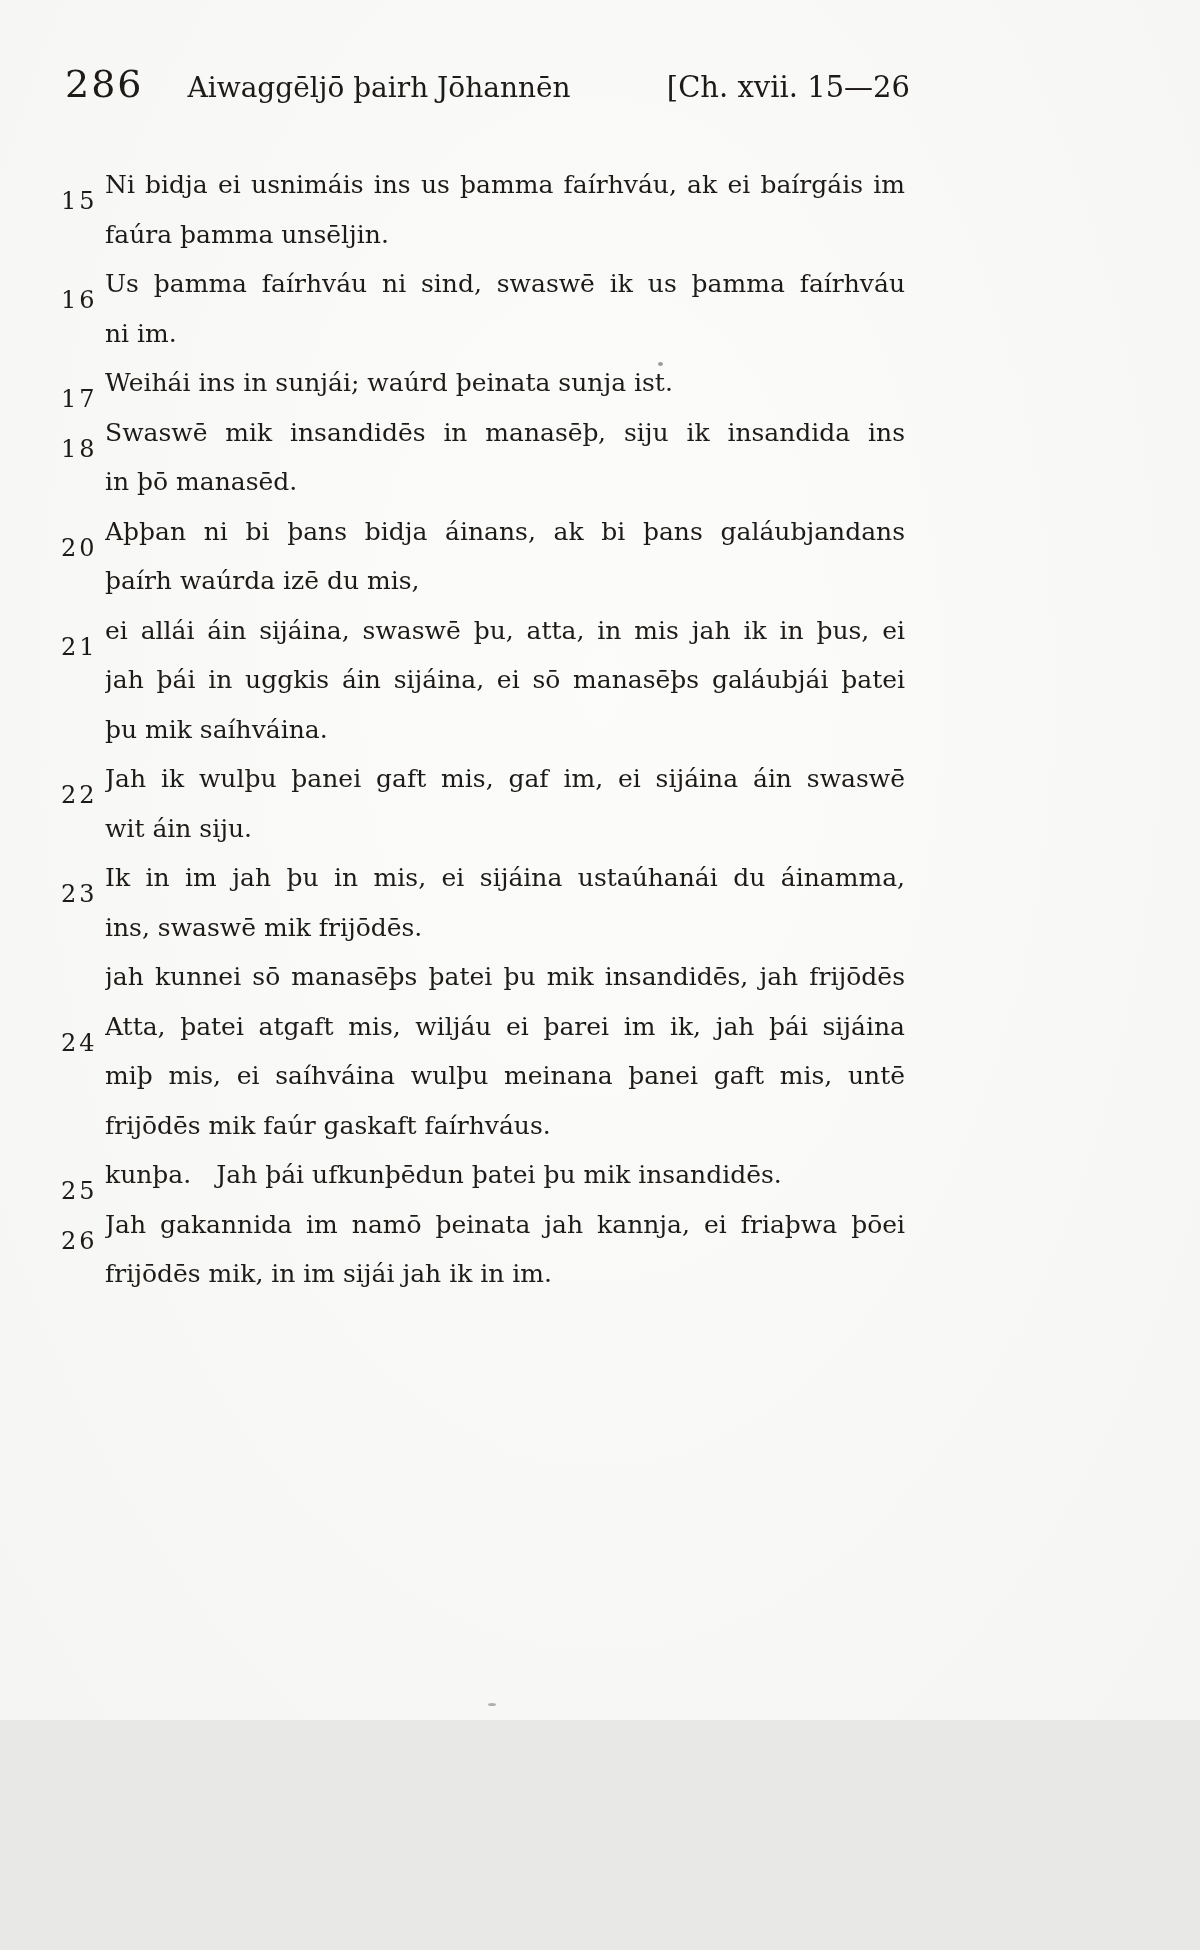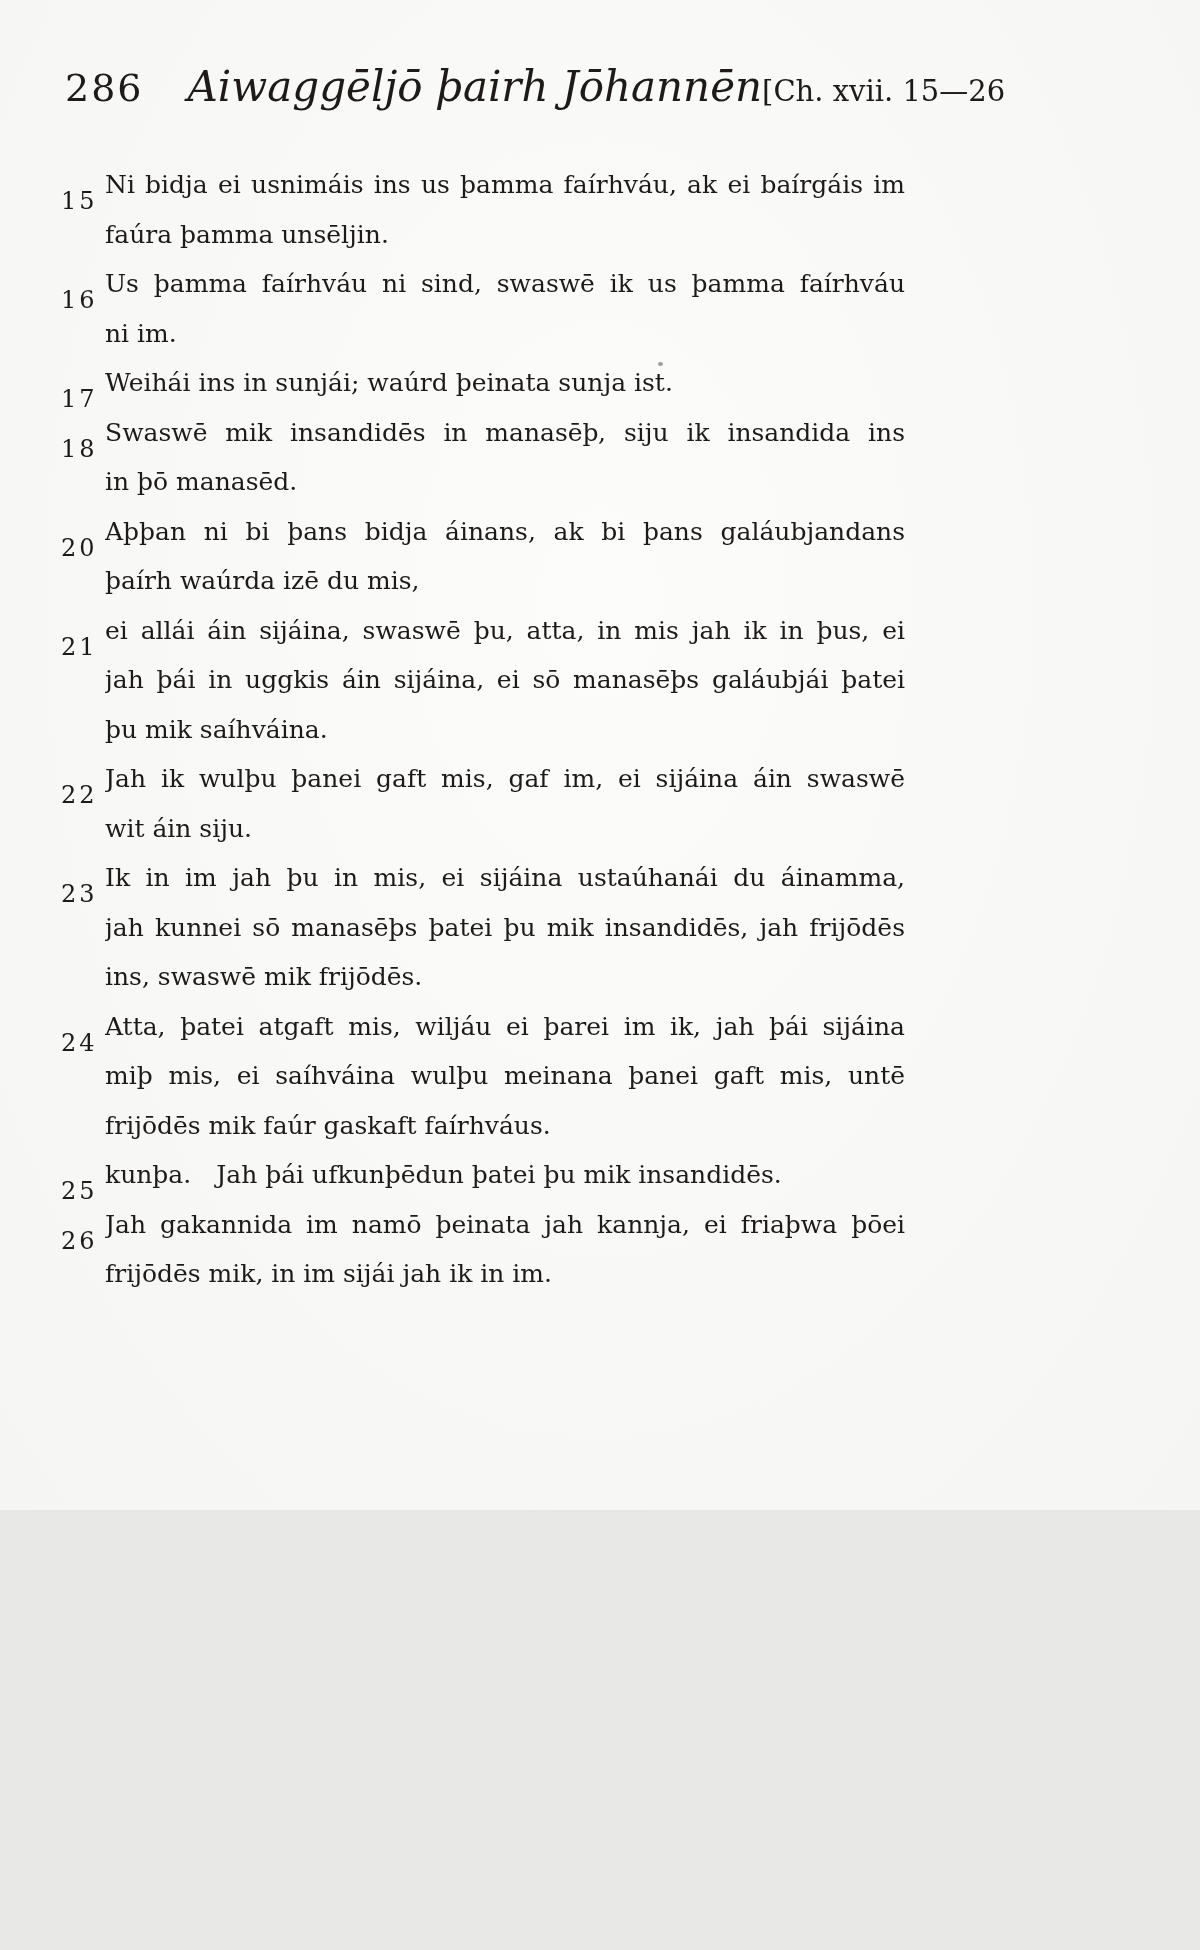--- a/index.html
+++ b/index.html
@@ -5,42 +5,41 @@
   :root {
     --paper: #f9f9f7;
     --ink: #1d1a17;
     --lh: 49.5px;
   }
   * { margin: 0; padding: 0; box-sizing: border-box; }
   html, body { background: #e8e8e6; }
   .page {
     position: relative;
     width: 1200px;
-    height: 1510px;
+    height: 1720px;
     background: var(--paper);
     background-image: radial-gradient(ellipse at 50% 40%, rgba(255,255,255,0.5), rgba(0,0,0,0.015));
     font-family: "DejaVu Serif", "Liberation Serif", serif;
     color: var(--ink);
     overflow: hidden;
   }
   .header {
     position: absolute;
     top: 62px;
     left: 65px;
     width: 845px;
     display: flex;
     align-items: baseline;
   }
   .page-number {
     font-size: 38px;
     letter-spacing: 2px;
   }
   .running-title {
-    font-style: italic;
-    font-size: 42px;
+    font-size: 28px;
     margin-left: 44px;
     white-space: nowrap;
   }
   .chapter-ref {
     font-size: 29px;
     margin-left: auto;
     white-space: nowrap;
   }
   .text-block {
     position: absolute;
@@ -132,22 +131,22 @@
 
     <div class="verse">
       <span class="vnum">22</span>
       <div class="vline">Jah ik wulþu þanei gaft mis, gaf im, ei sijáina áin swaswē</div>
       <div class="vline end">wit áin siju.</div>
     </div>
 
     <div class="verse">
       <span class="vnum">23</span>
       <div class="vline">Ik in im jah þu in mis, ei sijáina ustaúhanái du áinamma,</div>
+      <div class="vline end">ins, swaswē mik frijōdēs.</div>
       <div class="vline">jah kunnei sō manasēþs þatei þu mik insandidēs, jah frijōdēs</div>
-      <div class="vline end">ins, swaswē mik frijōdēs.</div>
     </div>
 
     <div class="verse">
       <span class="vnum">24</span>
       <div class="vline">Atta, þatei atgaft mis, wiljáu ei þarei im ik, jah þái sijáina</div>
       <div class="vline">miþ mis, ei saíhváina wulþu meinana þanei gaft mis, untē</div>
       <div class="vline end">frijōdēs mik faúr gaskaft faírhváus.</div>
     </div>
 
     <div class="verse">

